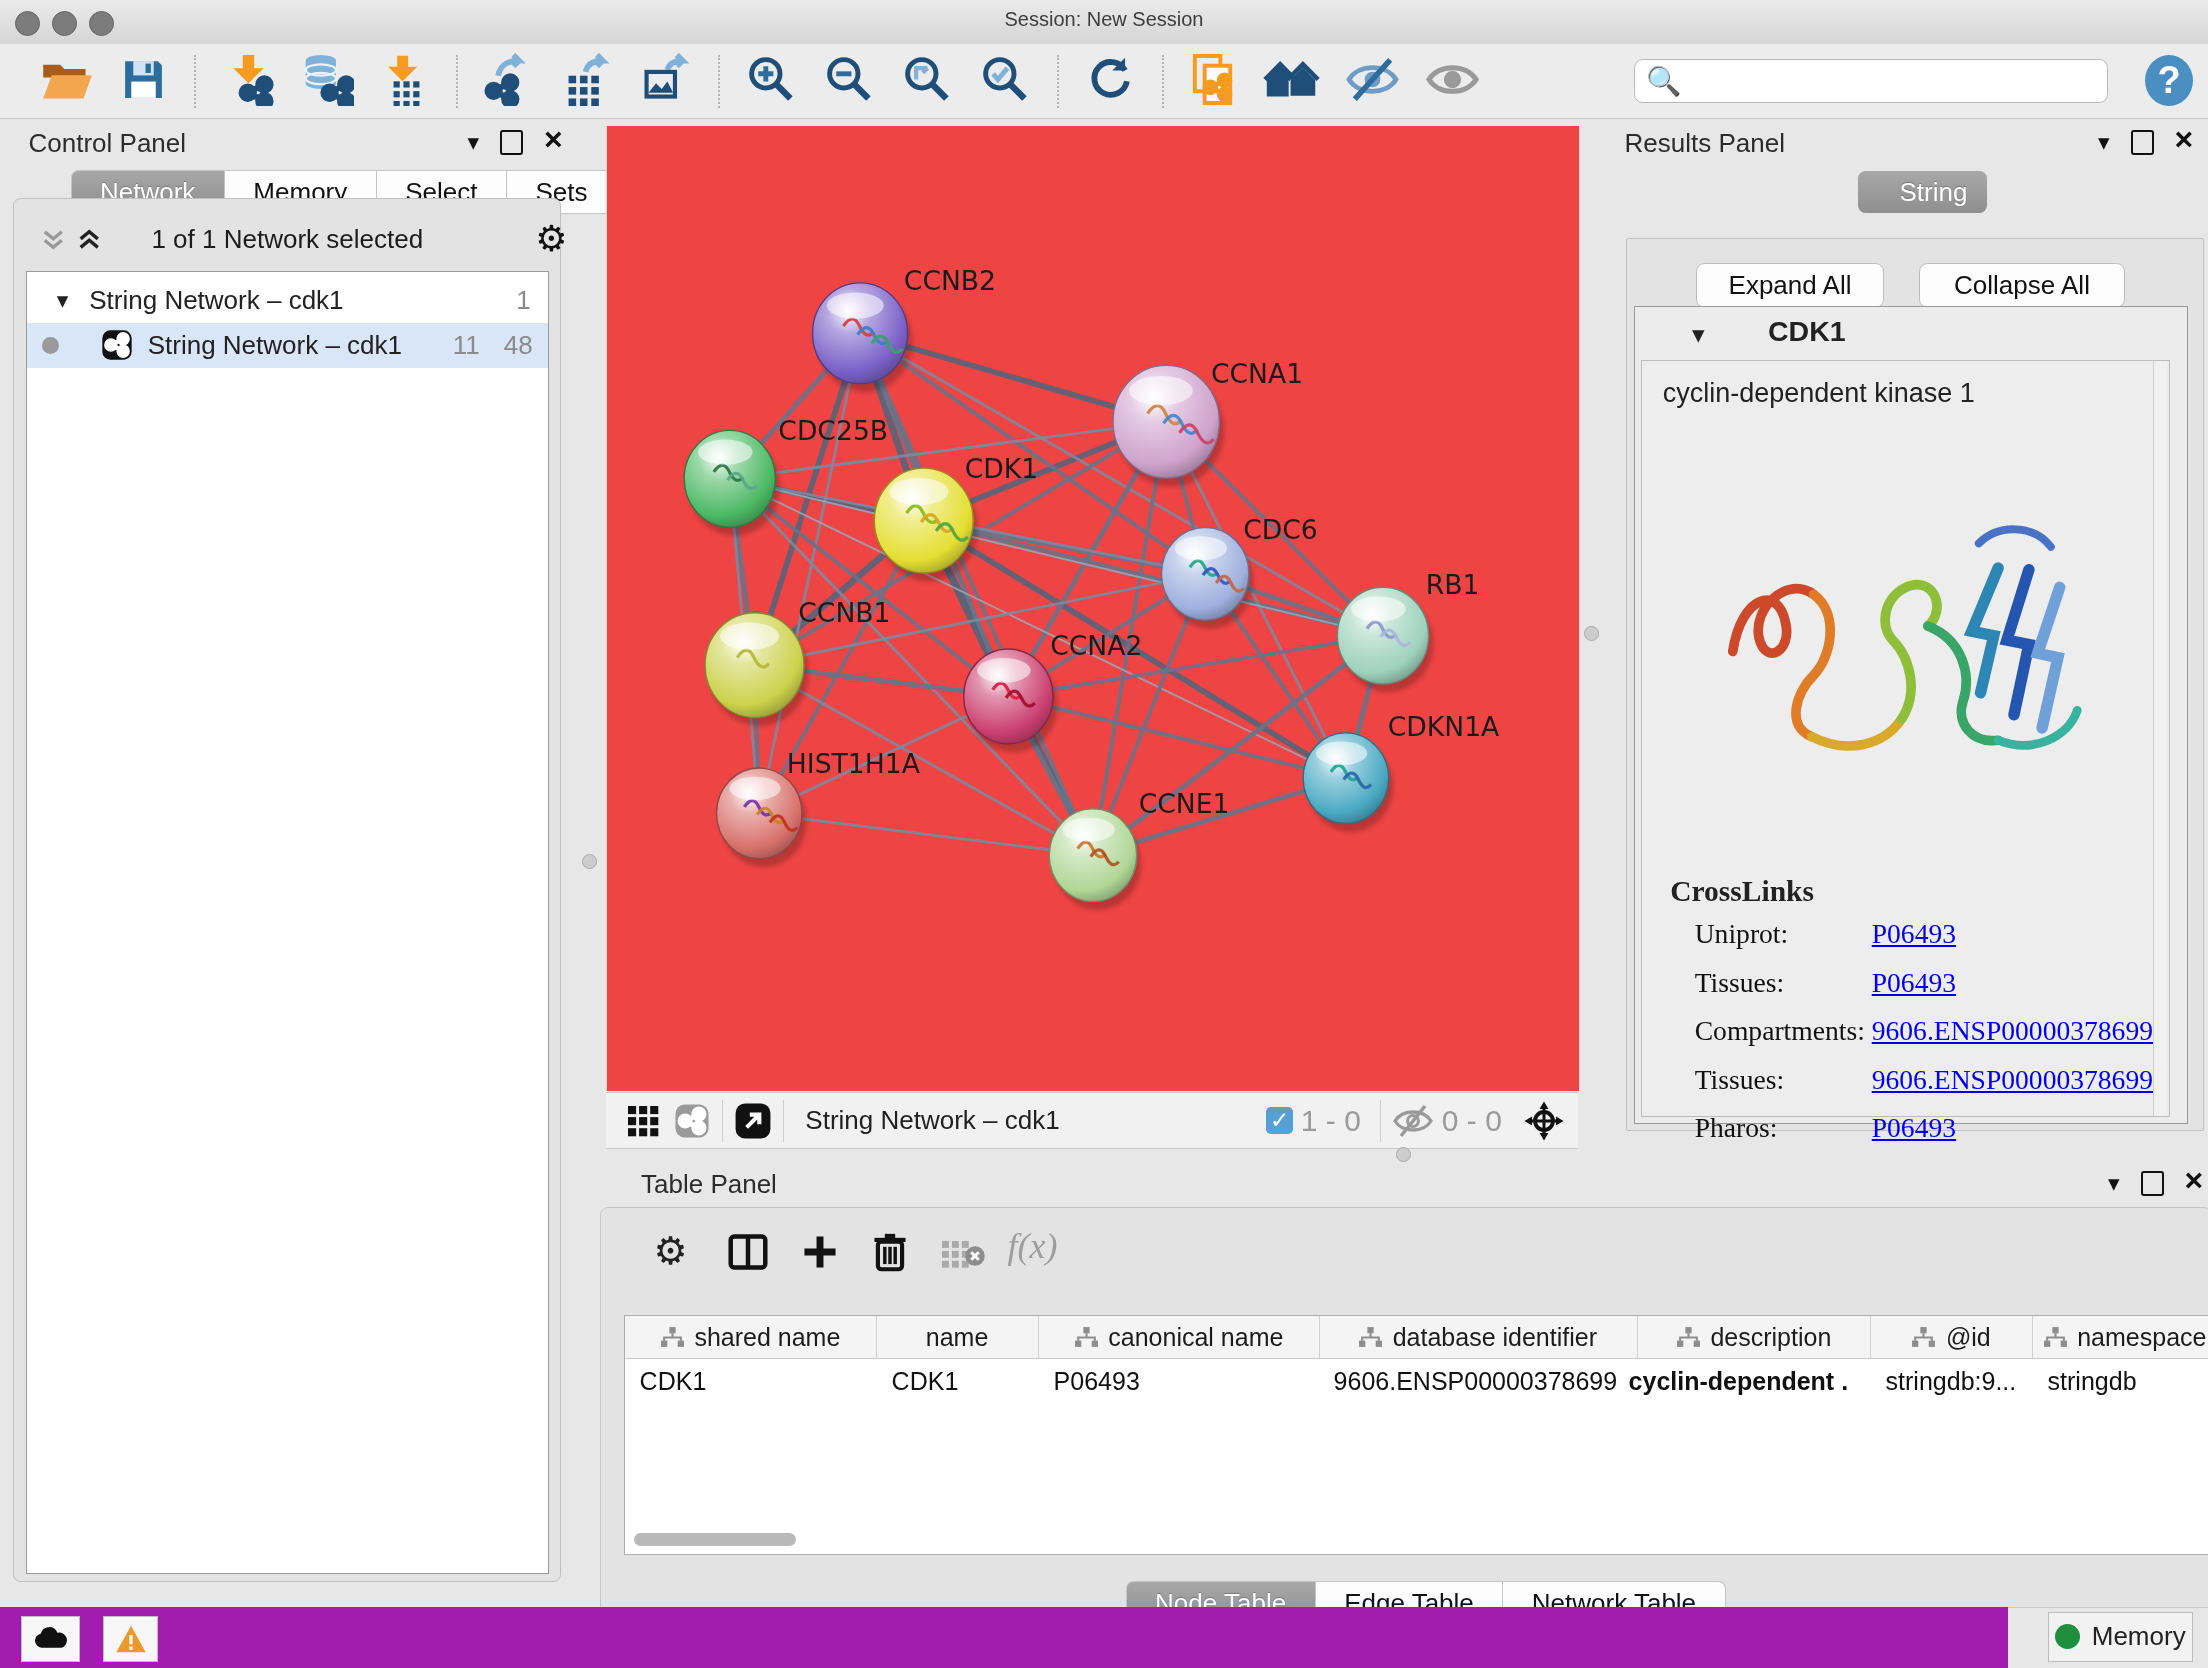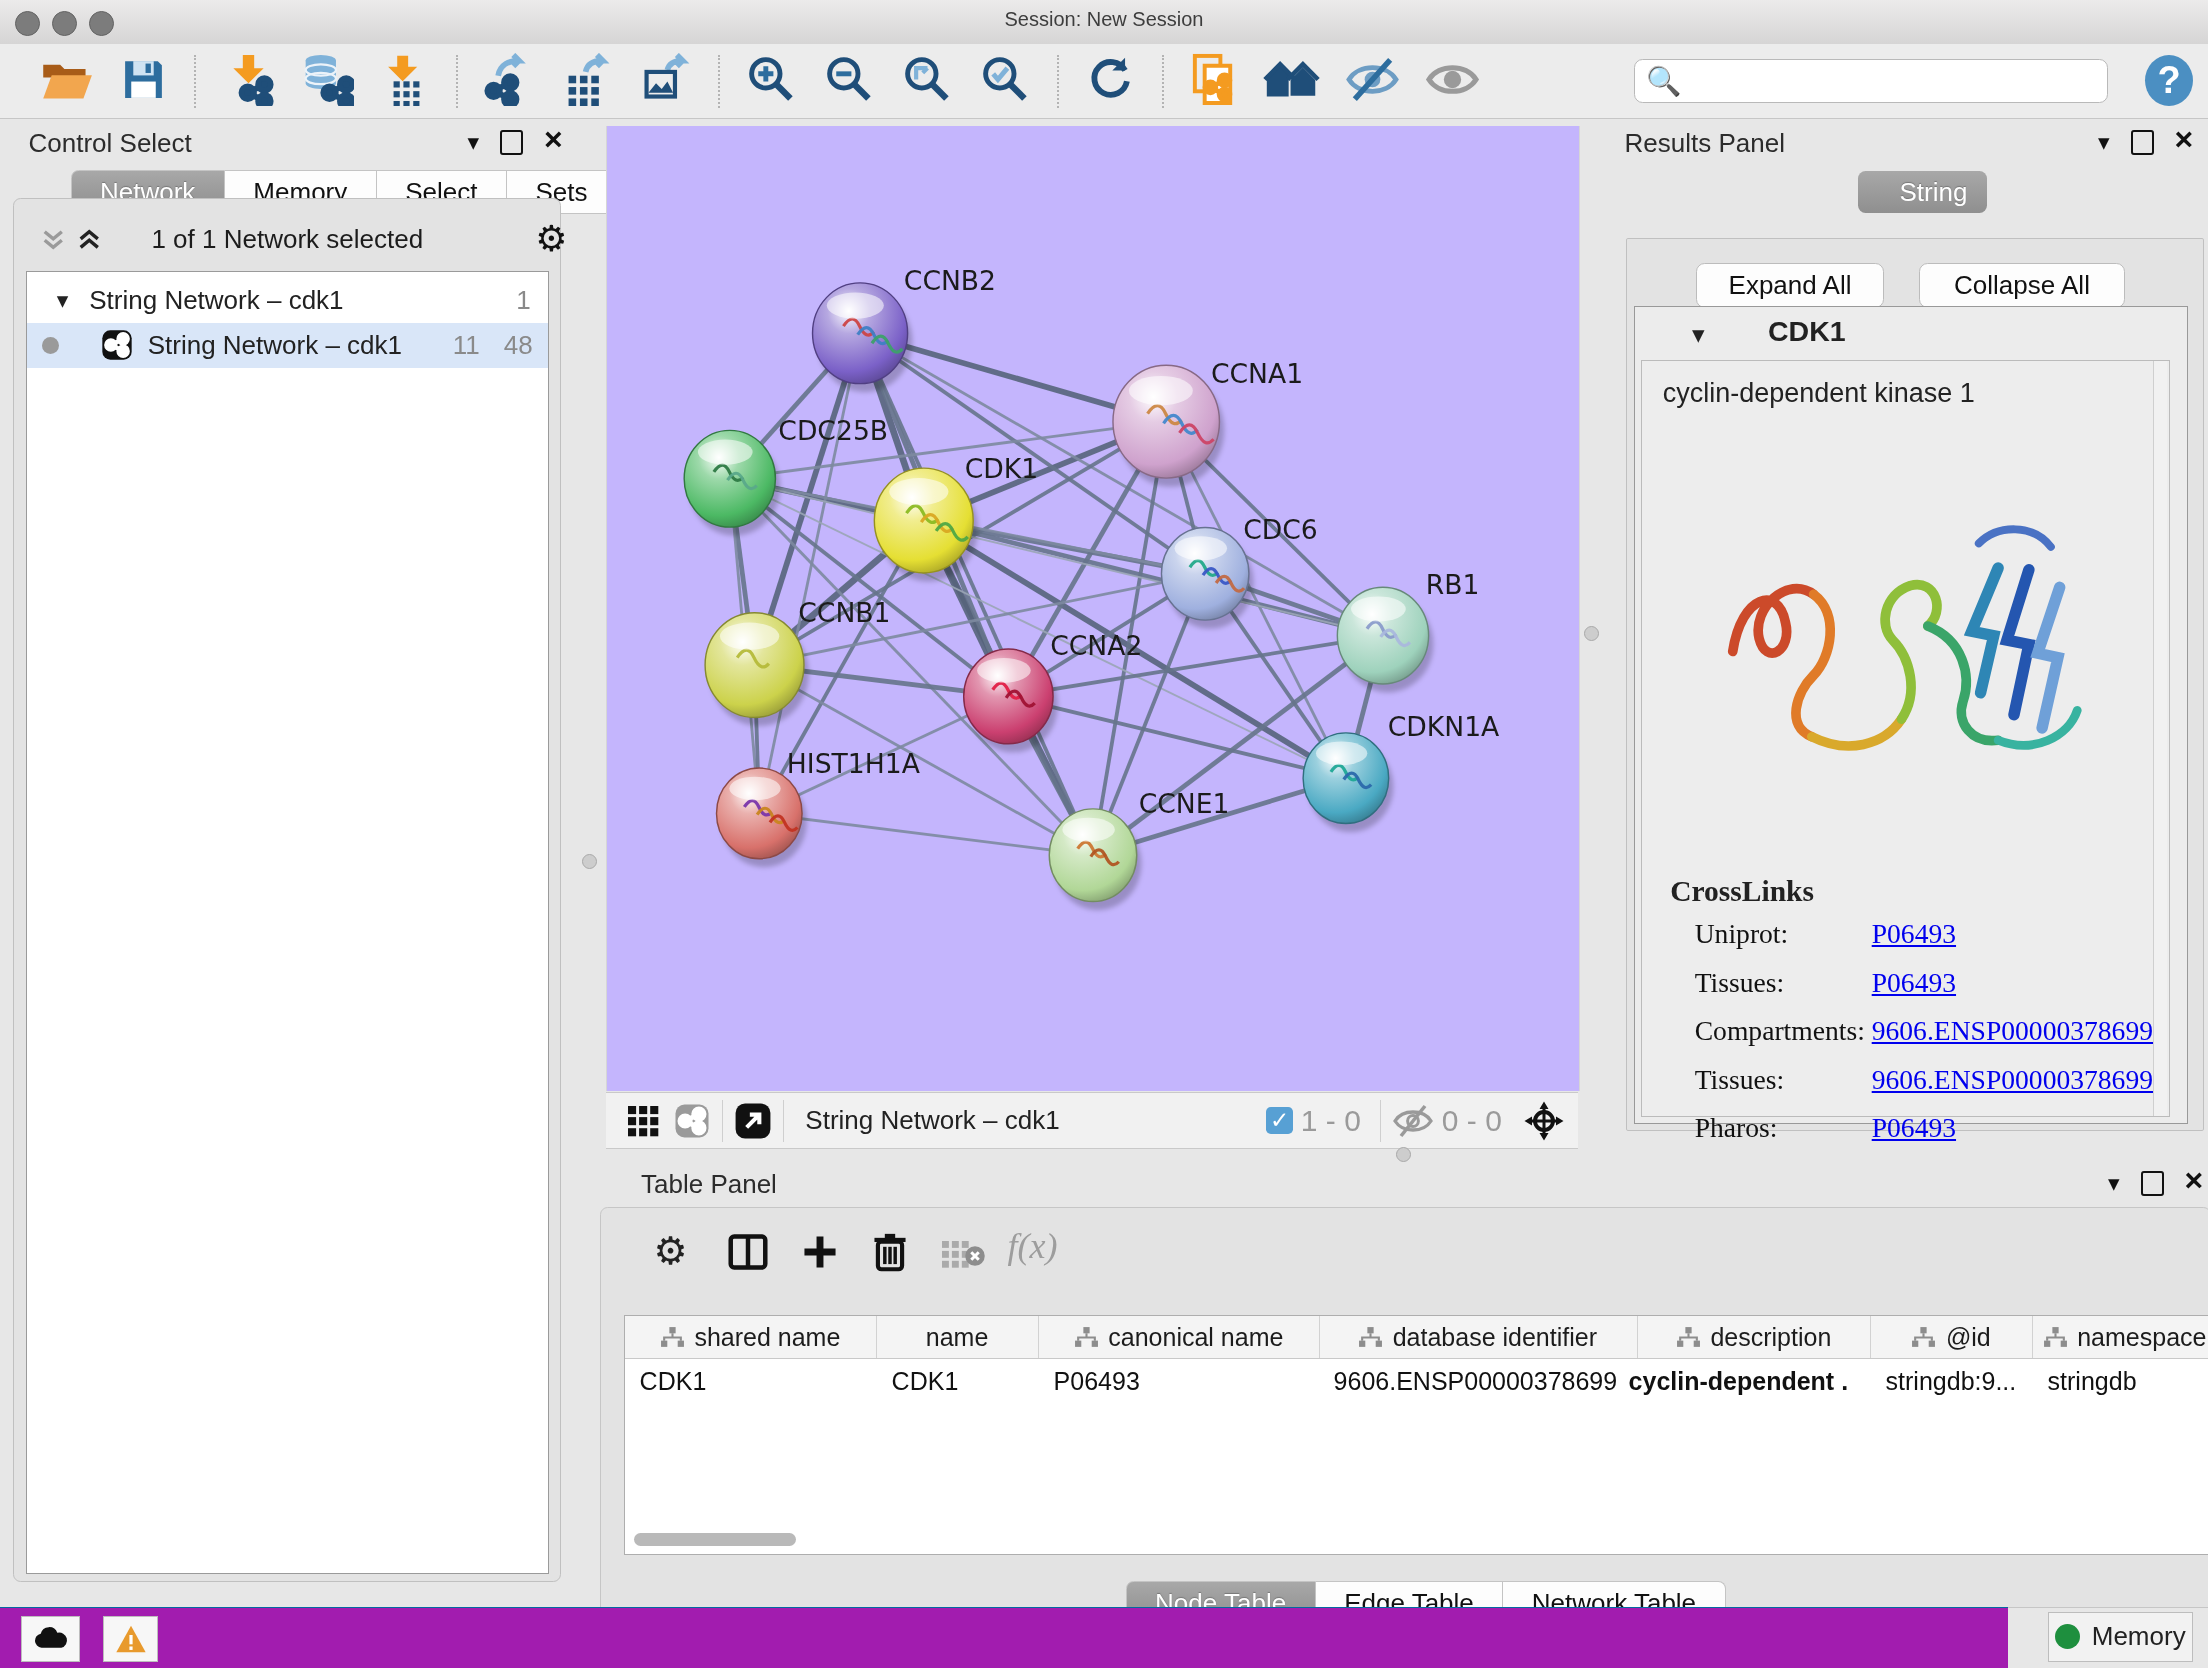--- a/index.html
+++ b/index.html
@@ -37,21 +37,21 @@
     background:#fdfdfd;border:1px solid #c4c4c4;border-left:none;color:#111;}
   .tabbtn:first-child{border-left:1px solid #c4c4c4;border-radius:7.6px 0 0 7.6px;}
   .tabbtn:last-child{border-radius:0 7.6px 7.6px 0;}
   .tabbtn.active{background:linear-gradient(#a8a8a8,#8d8d8d);color:#fff;text-shadow:0 -1px 1px #777;}
   
   .treebox{background:#fff;border:1px solid #9a9a9a;}
   .treerow{position:relative;height:45px;display:flex;align-items:center;font-size:26px;}
   .treerow.selected{background:#d9e6f8;}
   .tr-count{position:absolute;color:#8a8a8a;}
   
-  .netview{left:606px;top:126px;width:972px;height:965px;background:#c4b5fd;
+  .netview{left:606px;top:126px;width:972px;height:965px;background:#ef4444;
     border-left:1px solid #d6d6d6;border-right:1px solid #d6d6d6;}
   .netfooter{left:606px;top:1092px;width:972px;height:55px;background:#f1f1f1;
     border-top:1px solid #c9c9c9;border-bottom:1px solid #c9c9c9;display:flex;align-items:center;}
   .nf-sep{width:0;height:42px;border-left:1px solid #cfcfcf;margin:0 11.4px;}
   .nf-title{font-size:26px;color:#222;margin-left:9.5px;}
   .nf-num{font-size:30px;color:#9a9a9a;margin:0 7.6px;}
   .checkbox{width:27px;height:27px;background:#57a0d4;border-radius:4.8px;color:#fff;
     font-size:23px;text-align:center;line-height:27px;}
   
   .stringtab{position:absolute;left:1858px;top:171px;width:107px;height:42px;border-radius:7.6px;
@@ -257,21 +257,21 @@
           </svg></span>
       </div>
     </div>
   <div class="searchbox">
     <span class="glyph" style="font-size:28.5px;color:#8a8a8a;">🔍</span>
     <input placeholder="" style="">
   </div>
   <div class="helpbtn">?</div>
 
   <div class="abs" style="left:9.5px;top:126px;width:554px;height:1454px;">
-    <span class="panel-title abs" style="left:19px;top:1.9px;">Control Select</span>
+    <span class="panel-title abs" style="left:19px;top:1.9px;">Control Panel</span>
     <span class="win-icons" style="left:458px;top:3.8px;">
       <span class="wi tri glyph">▾</span>
       <span class="wi sq"></span>
       <span class="wi x">×</span>
     </span>
     <div class="tabrow abs" style="left:61px;top:44px;" id="cp-tabs">
         <div class="tabbtn active">Network</div>
         <div class="tabbtn ">Memory</div>
         <div class="tabbtn ">Select</div>
         <div class="tabbtn ">Sets</div>

